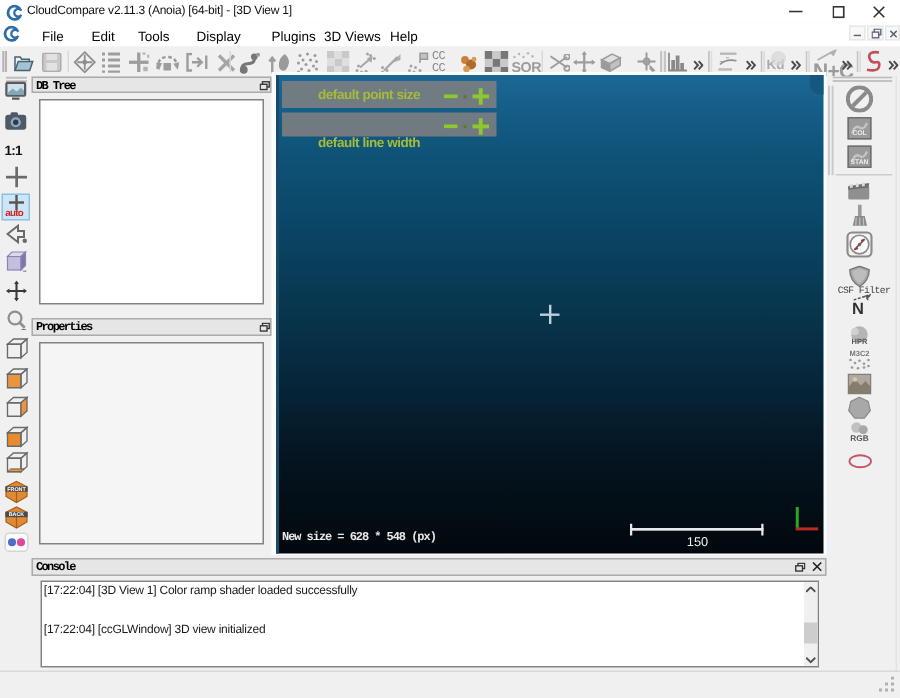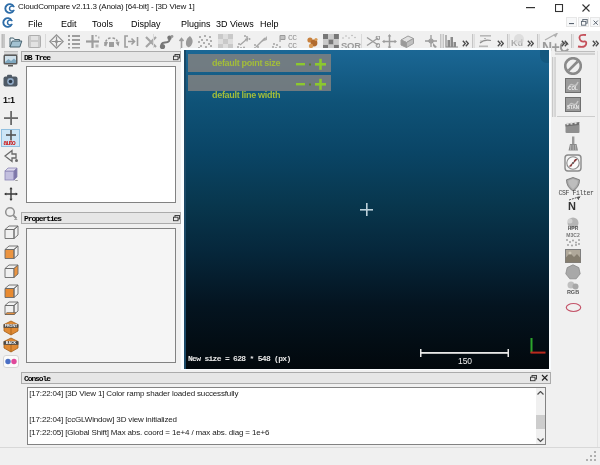--- a/index.html
+++ b/index.html
@@ -578,21 +578,20 @@
       <rect x="2" y="0.5" width="4.5" height="3.5" fill="none" stroke="#333" stroke-width="0.9"></rect>
       <rect x="0.5" y="2.2" width="4.5" height="3.5" fill="#e6e6e6" stroke="#333" stroke-width="0.9"></rect>
     </svg>
   <svg class="abs" style="left:541px;top:323px" width="8" height="8">
       <path d="M1 1 L6.5 6.5 M6.5 1 L1 6.5" stroke="#222" stroke-width="1.1"></path>
     </svg>
   <div class="whitebox" style="left:27px;top:336px;width:519px;height:58px"></div>
   <div class="abs" style="left:27px;top:336px;width:519px;height:70px;overflow:hidden">
     <div class="conline" style="top:2px">[17:22:04] [3D View 1] Color ramp shader loaded successfully</div>
     <div class="conline" style="top:28px">[17:22:04] [ccGLWindow] 3D view initialized</div>
-    <div class="conline" style="top:41px">[17:22:05] [Global Shift] Max abs. coord = 1e+4 / max abs. diag = 1e+6</div>
   </div>
 
   <div class="abs" style="left:536px;top:337px;width:9px;height:56px;background:#f0f0f0"></div>
   <div class="abs" style="left:536px;top:364px;width:9px;height:14px;background:#cdcdcd"></div>
   <svg class="abs" style="left:537px;top:340px" width="7" height="5">
       <path d="M0.5 3.5 L3.5 0.5 L6.5 3.5" fill="none" stroke="#505050" stroke-width="1.2"></path>
     </svg>
   <svg class="abs" style="left:537px;top:387px" width="7" height="5">
       <path d="M0.5 0.5 L3.5 3.5 L6.5 0.5" fill="none" stroke="#505050" stroke-width="1.2"></path>
     </svg>

